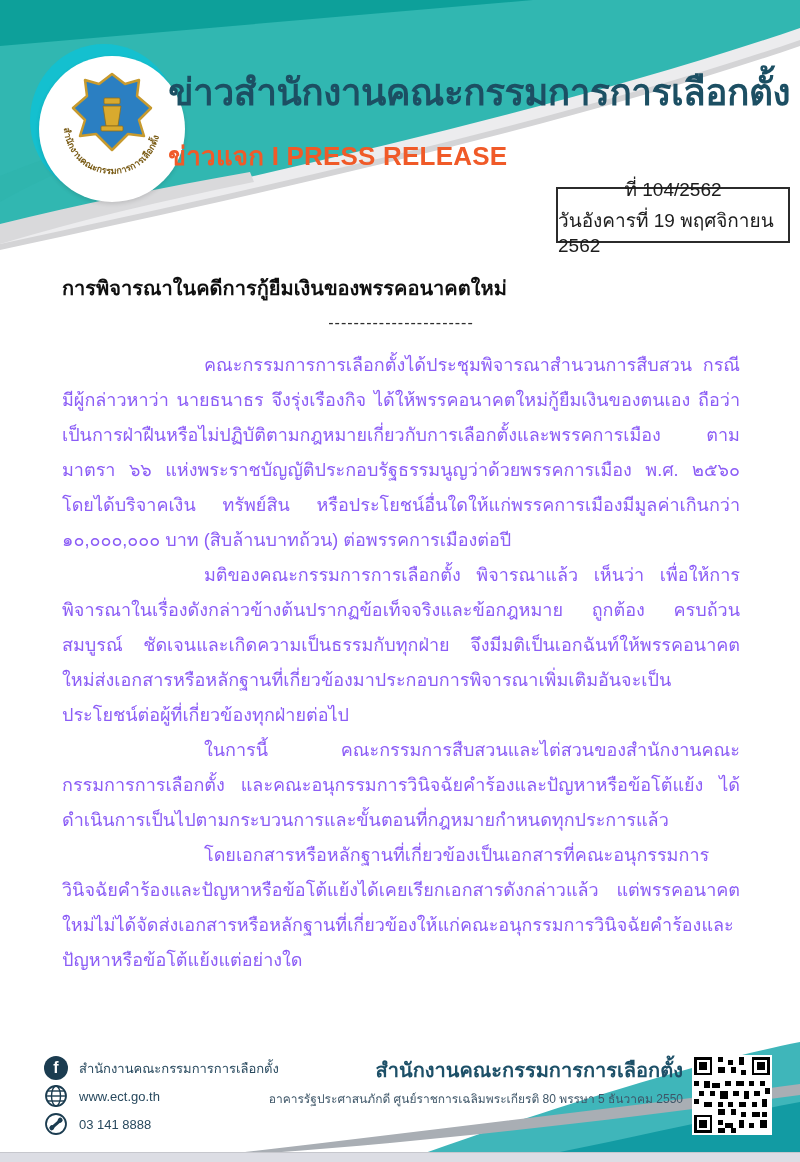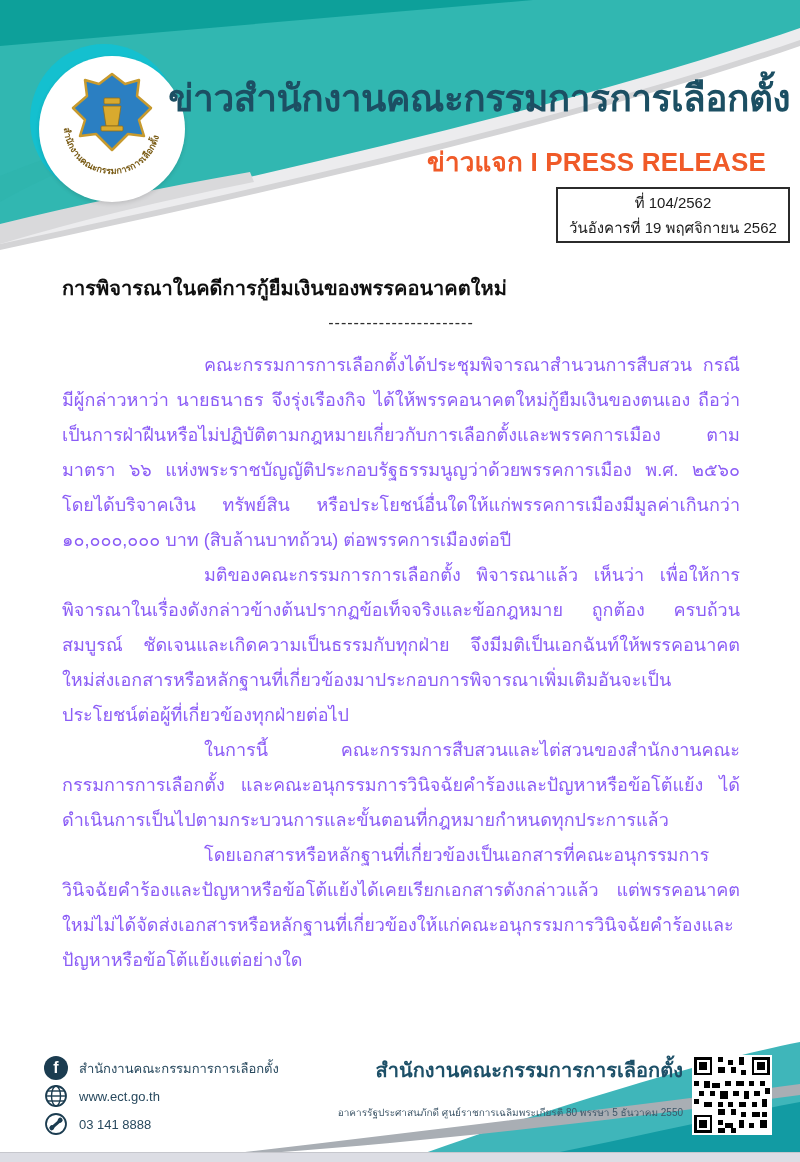--- a/index.html
+++ b/index.html
@@ -11,29 +11,29 @@
   }
   
   .header-art { position:absolute; top:0; left:0; width:800px; height:270px; z-index:1; }
   .logo-wrap { position:absolute; left:30px; top:44px; width:156px; height:166px; z-index:3; }
   .logo-cyan { position:absolute; left:0; top:0; width:148px; height:152px; border-radius:50%; background:#14c0cf; }
   .logo-circle {
     position:absolute; left:9px; top:12px; width:146px; height:146px; border-radius:50%;
     background:#ffffff; box-shadow:0 2px 4px rgba(0,0,0,0.12);
     display:flex; align-items:center; justify-content:center;
   }
-  .header-text { position:absolute; right:10px; top:80px; text-align:right; z-index:3; }
+  .header-text { position:absolute; right:10px; top:74px; text-align:left; z-index:3; }
   .org-title-th { font-size:37px; font-weight:bold; color:#1c4f63; line-height:1.05; letter-spacing:-0.5px; }
   .org-title-en { font-size:19px; font-weight:bold; color:#4b4b53; margin-top:5px; }
   .press-release { font-size:26px; font-weight:bold; color:#f05a28; margin-top:22px; margin-right:24px; letter-spacing:0.2px; }
   .date-box {
     position:absolute; right:10px; top:187px; width:230px; height:52px; z-index:3;
     border:2px solid #2b2b2b; background:#ffffff;
     display:flex; flex-direction:column; align-items:center; justify-content:center; gap:1px;
-    font-size:15px; color:#1c1c1c;
+    font-size:19px; color:#1c1c1c;
   }
   
   .doc-body { position:absolute; top:272px; left:62px; width:678px; z-index:2; }
   .doc-title { font-size:20px; font-weight:bold; color:#101010; }
   .separator { text-align:center; font-size:16px; color:#2e2e2e; letter-spacing:1px; margin-top:10px; }
   .doc-paragraphs { margin-top:16px; }
   .doc-paragraphs p {
     margin:0; font-size:18px; line-height:35px; text-align:justify;
     text-indent:142px; color:#8b5cf6; overflow-wrap:break-word;
   }
@@ -44,21 +44,21 @@
   .contacts { position:absolute; left:44px; top:44px; }
   .contact-row { display:flex; align-items:center; gap:11px; height:28px; }
   .contact-icon {
     width:24px; height:24px; border-radius:50%; flex:0 0 24px;
     display:flex; align-items:center; justify-content:center;
   }
   .icon-solid { background:#1b3c50; color:#ffffff; font-weight:bold; font-size:16px; }
   .contact-label { font-size:13px; color:#28495e; }
   .org-block { position:absolute; right:117px; top:44px; text-align:right; }
   .footer-org-name { font-size:20px; font-weight:bold; color:#1d5068; }
-  .footer-address { font-size:10px; color:#3e5668; line-height:17px; margin-top:18px; }
+  .footer-address { font-size:12px; color:#3e5668; line-height:17px; margin-top:5px; }
   .qr-box {
     position:absolute; right:28px; top:45px; width:80px; height:80px;
     background:#ffffff; padding:2px; box-sizing:border-box;
   }
 </style>
 </head>
 <body>
 
 <div class="page">
 

